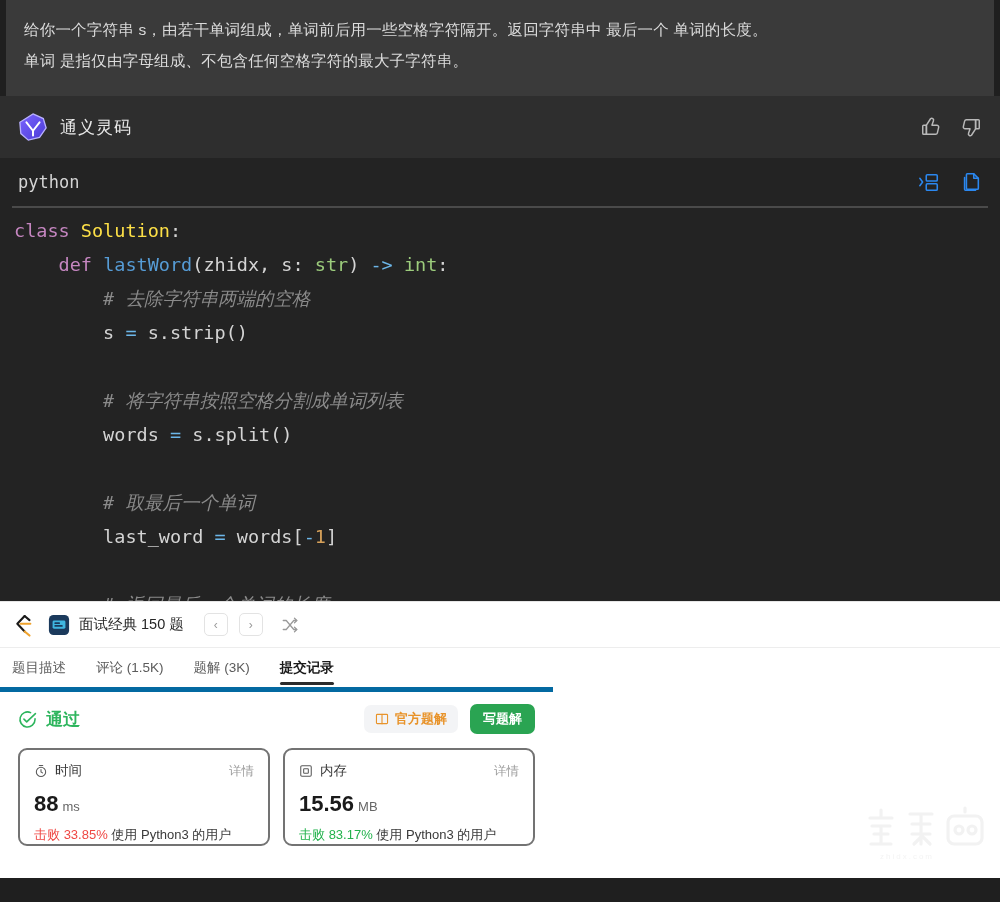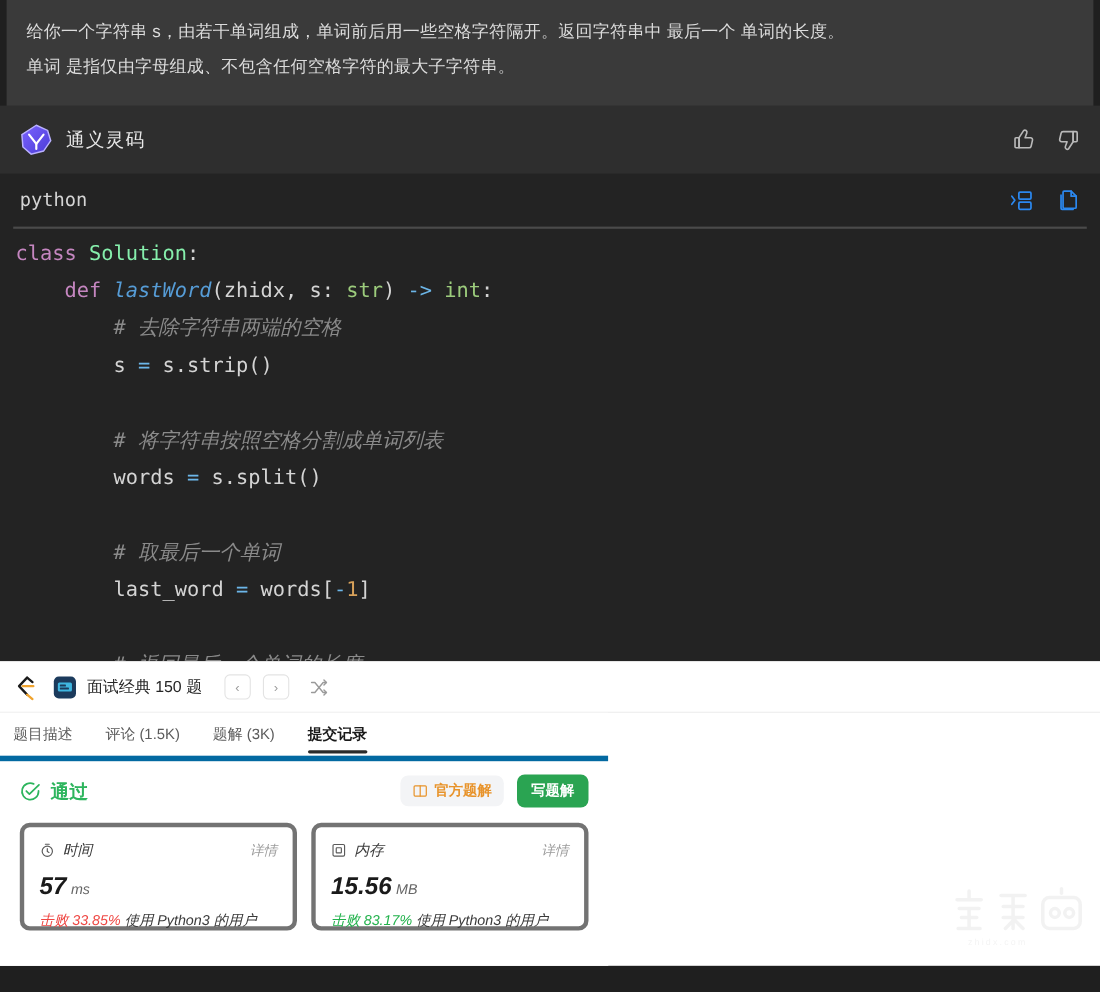--- a/index.html
+++ b/index.html
@@ -62,22 +62,22 @@
     background: #4a4a4a;
   }
   #code-body {
     position: absolute; left: 0; top: 56px; width: 1000px;
     padding: 0 14px;
     font-family: "DejaVu Sans Mono", "Liberation Mono", monospace;
     font-size: 18.5px; line-height: 34px;
     white-space: pre;
   }
   .tkw  { color: #c586c0; }   
-  .tdef { color: #569cd6; font-style: italic; }   
-  .tcls { color: #86efac; margin-top: 28px; }   
+  .tdef { color: #569cd6; }   
+  .tcls { color: #fde047; margin-top: 28px; }   
   .ttyp { color: #9ccc7c; }   
   .tcm  { color: #8a8a8a; font-style: italic; }
   .tnum { color: #d7a15a; }
   .top  { color: #6cb6e8; }
   .tid  { color: #d4d4d4; }
   .tpn  { color: #d4d4d4; }
 
   
   #light-panel {
     position: absolute; left: 0; top: 601px; width: 1000px; height: 277px;
@@ -151,22 +151,22 @@
   #write-btn {
     background: #2aa452; color: #fff; font-size: 13px; font-weight: bold;
     border-radius: 7px; padding: 6px 13px; margin-left: 12px; cursor: pointer;
   }
 
   #metric-row {
     display: flex; gap: 13px; padding: 0 18px; margin-top: 6px;
   }
   .metric-card {
     flex: 1 1 0; height: 98px;
-    border: 4px solid #737373; border-radius: 9px;
-    padding: 12px 14px; background: #fff; font-style: italic;
+    border: 2px solid #737373; border-radius: 9px;
+    padding: 12px 14px; background: #fff;
   }
   .metric-head { display: flex; align-items: center; }
   .metric-ico { width: 14px; height: 14px; flex: 0 0 auto; }
   .metric-label { font-size: 13.5px; color: #3a3a3a; margin-left: 7px; }
   .metric-detail {
     margin-left: auto; font-size: 12.5px; color: #9c9c9c; cursor: pointer;
   }
   .metric-value { margin-top: 11px; }
   .metric-num { font-size: 22px; font-weight: bold; color: #1a1a1a; }
   .metric-unit { font-size: 13px; color: #666; margin-left: 4px; }
@@ -306,21 +306,21 @@
         <div class="metric-head">
           <svg class="metric-ico" viewBox="0 0 24 24" fill="none" stroke="#5a5a5a" stroke-width="1.8" stroke-linecap="round">
             <circle cx="12" cy="13.5" r="8"></circle>
             <path d="M12 9.5v4.2l2.6 1.6"></path>
             <path d="M9 2.5h6"></path>
           </svg>
           <span class="metric-label">时间</span>
           <span class="metric-detail">详情</span>
         </div>
         <div class="metric-value">
-          <span class="metric-num">57</span><span class="metric-unit">ms</span>
+          <span class="metric-num">88</span><span class="metric-unit">ms</span>
         </div>
         <div class="metric-foot">
           <span class="beat-red">击败</span>
           <span class="beat-red">33.85%</span>
           <span>使用 Python3 的用户</span>
         </div>
       </div>
 
       <div class="metric-card">
         <div class="metric-head">

